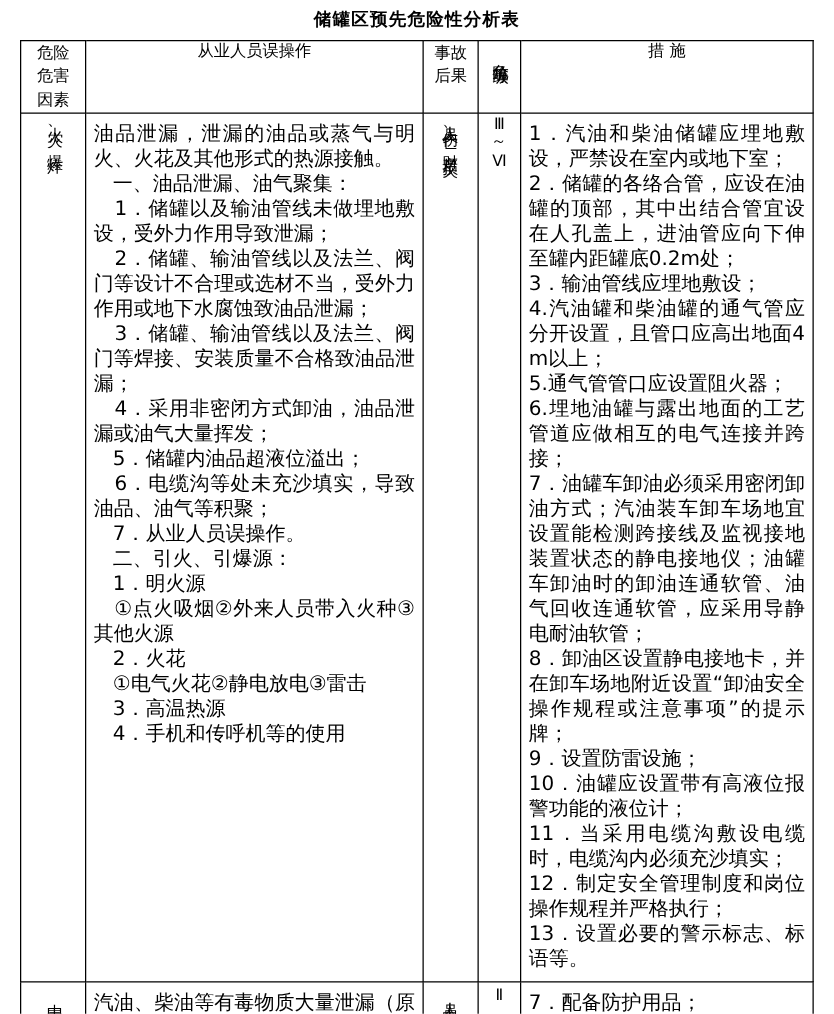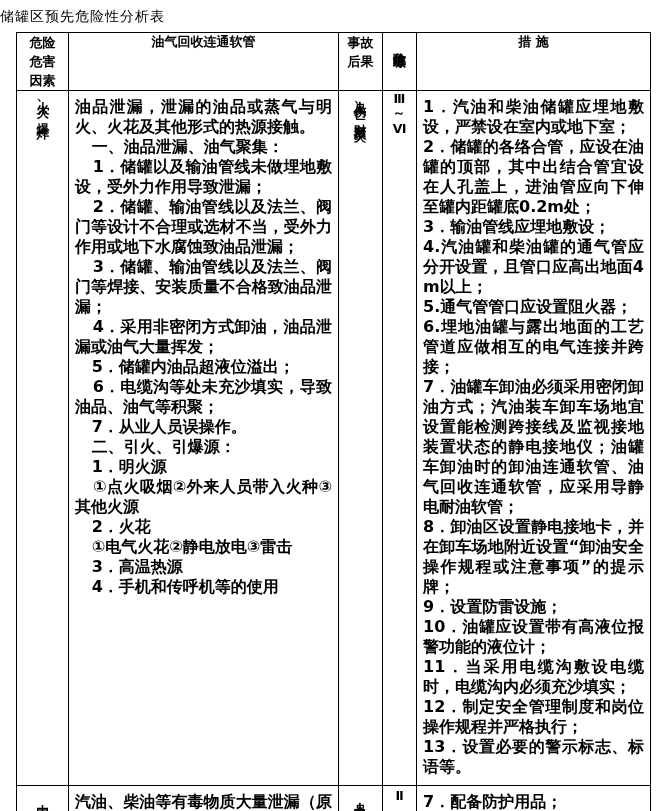--- a/index.html
+++ b/index.html
@@ -15,37 +15,37 @@
     overflow: hidden;
   }
   .page {
     width: 667px;
     height: 811px;
     box-sizing: border-box;
     padding: 0;
     position: relative;
   }
   .doc-title {
-    text-align: left;
+    text-align: center;
     font-size: 14px;
     line-height: 20px;
     padding: 6px 0 6px 0;
     letter-spacing: 1px;
-    font-weight: normal;
+    font-weight: bold;
   }
   table.hazard {
     border-collapse: collapse;
     width: 634px;
     margin: 0 auto;
     table-layout: fixed;
   }
   table.hazard td, table.hazard th {
     border: 1px solid #000000;
     vertical-align: top;
-    font-weight: bold;
+    font-weight: normal;
     padding: 0;
   }
   thead td {
     text-align: center;
     vertical-align: middle;
     font-size: 13px;
     line-height: 18px;
     padding: 6px 2px;
   }
   .col-factor  { width: 52px; }
@@ -126,21 +126,21 @@
       <col class="col-measure">
     </colgroup>
     <thead>
       <tr>
         <td>
           <span class="hdr-stack" style="white-space:pre-line">危险
 危害
 因素</span>
         </td>
         <td>
-          <span>油气回收连通软管</span>
+          <span>从业人员误操作</span>
         </td>
         <td>
           <span class="hdr-stack" style="white-space:pre-line">事故
 后果</span>
         </td>
         <td>
           <span class="hdr-stack" style="writing-mode:vertical-rl;text-orientation:upright;letter-spacing:1px;">危险等级</span>
         </td>
         <td>
           <span>措    施</span>

